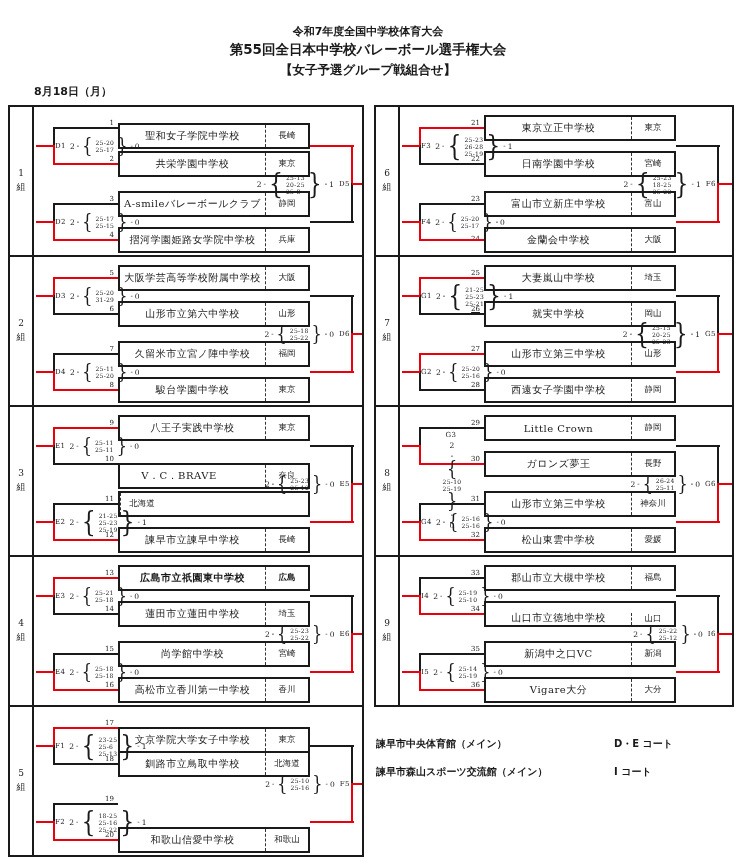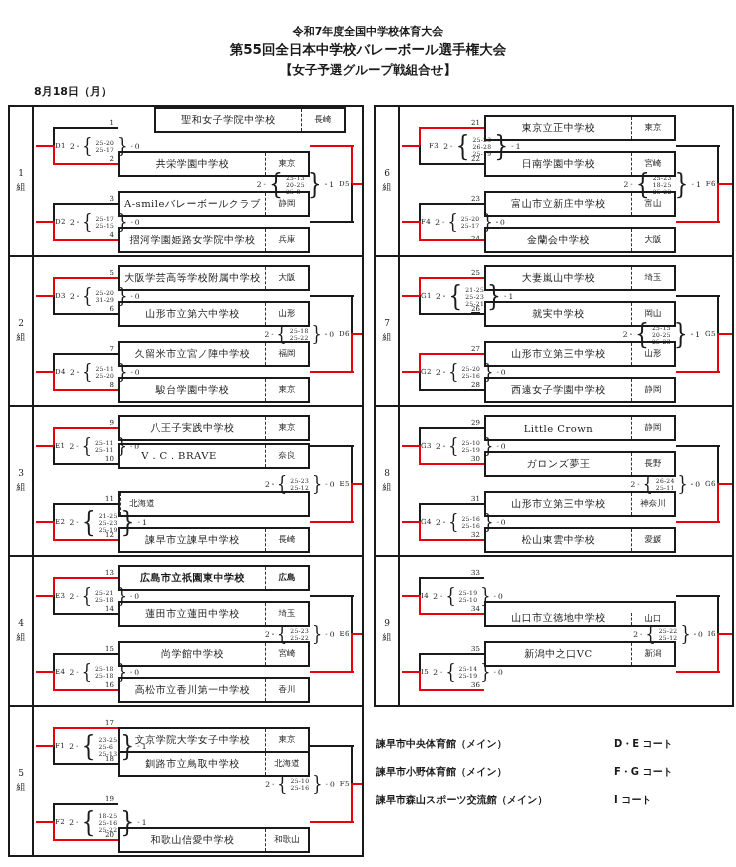--- a/index.html
+++ b/index.html
@@ -60,21 +60,21 @@
   <div class="t2">第55回全日本中学校バレーボール選手権大会</div>
   <div class="t3">【女子予選グループ戦組合せ】</div>
   <div class="date">8月18日（月）</div>
   <div class="col" id="colL">
       <div class="group">
         <div class="glabel">
           <div>1</div>
           <div>組</div>
         </div>
         <div class="seed" style="top: 12px; left: 90px;">1</div>
-        <div class="team-box" style="top: 0; margin-left: 36px;">
+        <div class="team-box" style="top: 16px;">
           <div class="tname">聖和女子学院中学校</div>
           <div class="tpref">長崎</div>
         </div>
         <div class="seed" style="top: 48px; left: 90px;">2</div>
         <div class="team-box" style="top: 44px;">
           <div class="tname">共栄学園中学校</div>
           <div class="tpref">東京</div>
         </div>
         <div class="seed" style="top: 88px; left: 90px;">3</div>
         <div class="team-box" style="top: 84px;">
@@ -226,21 +226,21 @@
         <div class="glabel">
           <div>3</div>
           <div>組</div>
         </div>
         <div class="seed" style="top: 12px; left: 90px;">9</div>
         <div class="team-box" style="top: 8px;">
           <div class="tname">八王子実践中学校</div>
           <div class="tpref">東京</div>
         </div>
         <div class="seed" style="top: 48px; left: 90px;">10</div>
-        <div class="team-box" style="top: 36px; gap: 27px;">
+        <div class="team-box" style="top: 56px; gap: 27px;">
           <div class="tname">V．C．BRAVE</div>
           <div class="tpref">奈良</div>
         </div>
         <div class="seed" style="top: 88px; left: 90px;">11</div>
         <div class="team-box" style="top: 84px;">
           <div class="tpref">北海道</div>
         </div>
         <div class="seed" style="top: 124px; left: 90px;">12</div>
         <div class="team-box" style="top: 120px;">
           <div class="tname">諫早市立諫早中学校</div>
@@ -485,21 +485,21 @@
         <div class="seed" style="top: 128px; left: 90px;">24</div>
         <div class="team-box" style="top: 120px;">
           <div class="tname">金蘭会中学校</div>
           <div class="tpref">大阪</div>
         </div>
         <div class="hl red" style="left: 44px; top: 20px; width: 64px;"></div>
         <div class="hl" style="left: 44px; top: 56px; width: 64px;"></div>
         <div class="vl red" style="left: 43px; top: 20px; height: 20px;"></div>
         <div class="vl" style="left: 43px; top: 38px; height: 20px;"></div>
         <div class="hl red" style="left: 26px; top: 38px; width: 18px;"></div>
-        <div class="score" style="top: 24px; left: 45px; width: 62px; margin-left: 8px;">
+        <div class="score" style="top: 24px; left: 45px; width: 62px;">
           <span class="cd">F3</span>
           <span class="n">2</span>
           <span class="dsh">-</span>
           <span class="brc b3">{</span>
           <span class="stack">
             <div>25-23</div>
             <div>26-28</div>
             <div>25-19</div>
           </span>
           <span class="brc b3">}</span>
@@ -649,21 +649,21 @@
         <div class="seed" style="top: 124px; left: 90px;">32</div>
         <div class="team-box" style="top: 120px;">
           <div class="tname">松山東雲中学校</div>
           <div class="tpref">愛媛</div>
         </div>
         <div class="hl" style="left: 44px; top: 20px; width: 64px;"></div>
         <div class="hl red" style="left: 44px; top: 56px; width: 64px;"></div>
         <div class="vl" style="left: 43px; top: 20px; height: 20px;"></div>
         <div class="vl red" style="left: 43px; top: 38px; height: 20px;"></div>
         <div class="hl red" style="left: 26px; top: 38px; width: 18px;"></div>
-        <div class="score" style="top: 24px; left: 45px; width: 62px;">
+        <div class="score" style="top: 24px; left: 45px; width: 62px; flex-direction: column;">
           <span class="cd">G3</span>
           <span class="n">2</span>
           <span class="dsh">-</span>
           <span class="brc b2">{</span>
           <span class="stack">
             <div>25-10</div>
             <div>25-19</div>
           </span>
           <span class="brc b2">}</span>
           <span class="dsh">-</span>
@@ -705,31 +705,39 @@
           <span class="n">0</span>
           <span class="cd after">G6</span>
         </div>
       </div>
       <div class="group">
         <div class="glabel">
           <div>9</div>
           <div>組</div>
         </div>
         <div class="seed" style="top: 12px; left: 90px;">33</div>
+        <div class="team-box" style="top: 8px;">
+          <div class="tname">郡山市立大槻中学校</div>
+          <div class="tpref">福島</div>
+        </div>
         <div class="seed" style="top: 48px; left: 90px;">34</div>
         <div class="team-box" style="top: 44px; align-items: flex-end;">
           <div class="tname">山口市立徳地中学校</div>
           <div class="tpref">山口</div>
         </div>
         <div class="seed" style="top: 88px; left: 90px;">35</div>
         <div class="team-box" style="top: 84px;">
           <div class="tname">新潟中之口VC</div>
           <div class="tpref">新潟</div>
         </div>
         <div class="seed" style="top: 124px; left: 90px;">36</div>
+        <div class="team-box" style="top: 120px;">
+          <div class="tname">Vigare大分</div>
+          <div class="tpref">大分</div>
+        </div>
         <div class="hl" style="left: 44px; top: 20px; width: 64px;"></div>
         <div class="hl red" style="left: 44px; top: 56px; width: 64px;"></div>
         <div class="vl" style="left: 43px; top: 20px; height: 20px;"></div>
         <div class="vl red" style="left: 43px; top: 38px; height: 20px;"></div>
         <div class="hl red" style="left: 26px; top: 38px; width: 18px;"></div>
         <div class="score" style="top: 24px; left: 45px; width: 62px;">
           <span class="cd">I4</span>
           <span class="n">2</span>
           <span class="dsh">-</span>
           <span class="brc b2">{</span>
@@ -778,21 +786,17 @@
           <span class="cd after">I6</span>
         </div>
       </div>
     </div>
   <div id="venues">
       <div class="vrow">
         <span class="vname">諫早市中央体育館（メイン）</span>
         <span class="vcourt">D・E コート</span>
       </div>
       <div class="vrow">
-        <span class="vname">諫早市小野体育館（メイン）</span>
-        <span class="vcourt">F・G コート</span>
-      </div>
-      <div class="vrow">
         <span class="vname">諫早市森山スポーツ交流館（メイン）</span>
         <span class="vcourt">I コート</span>
       </div>
     </div>
 </div>
 
 </body></html>

